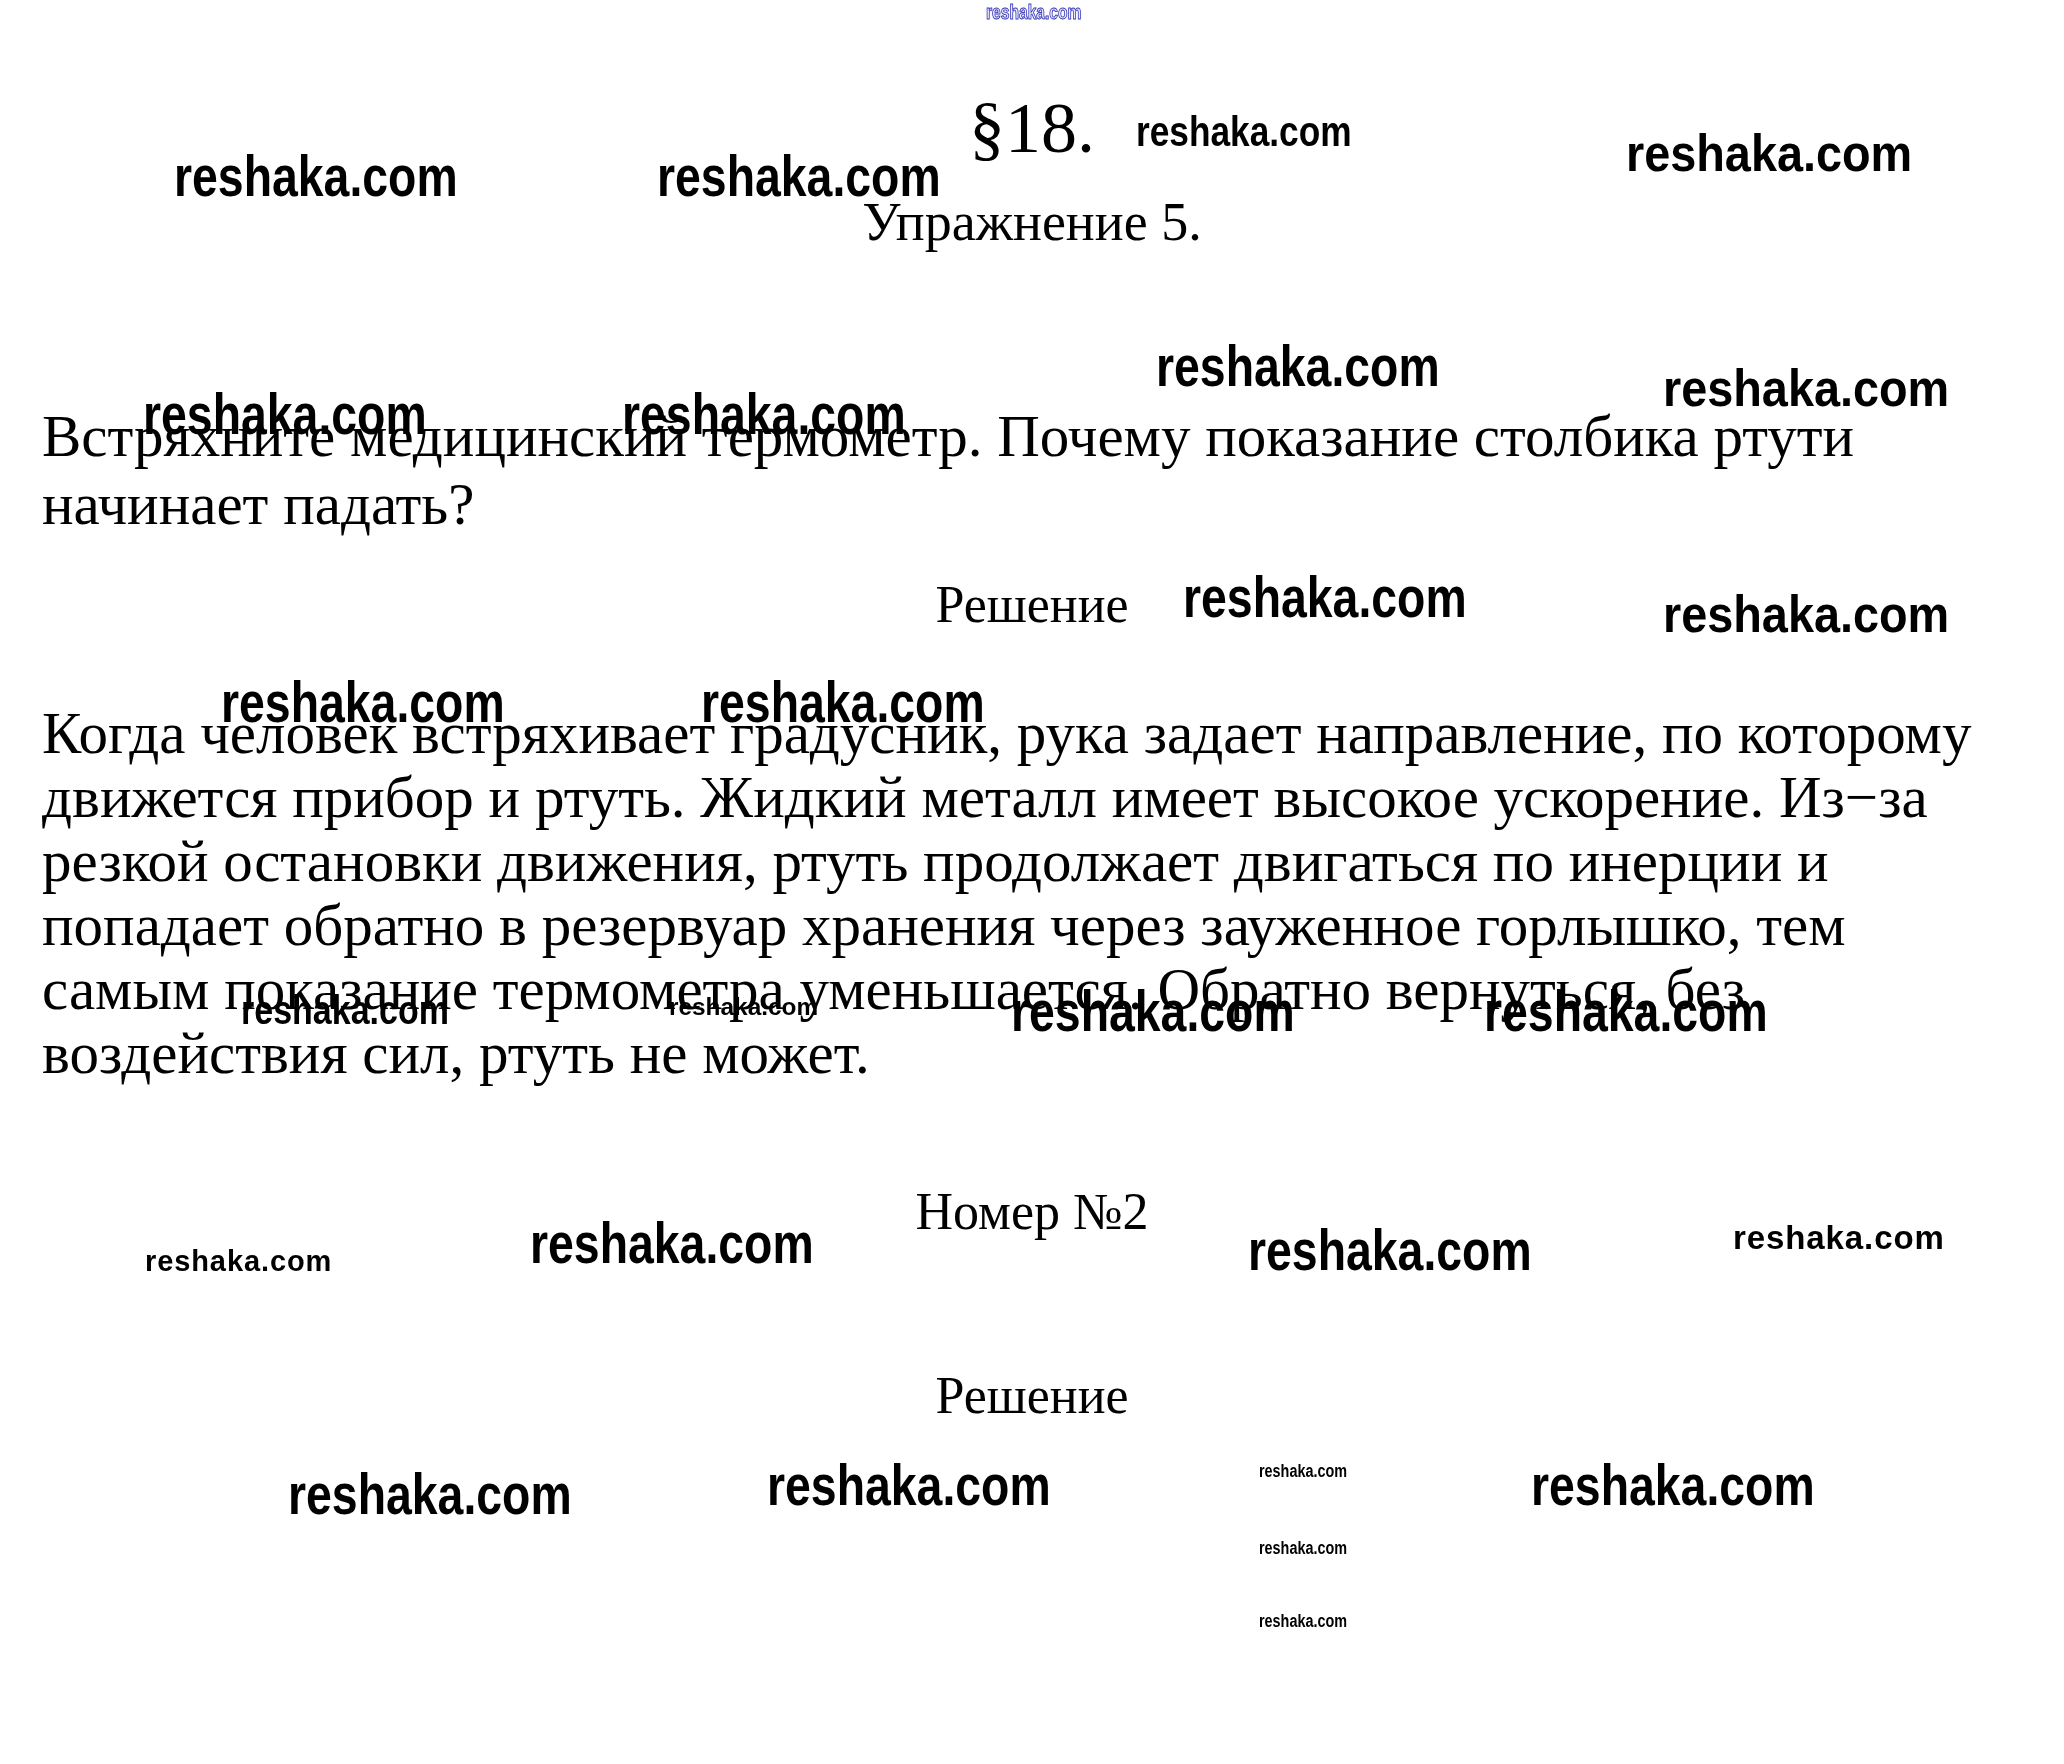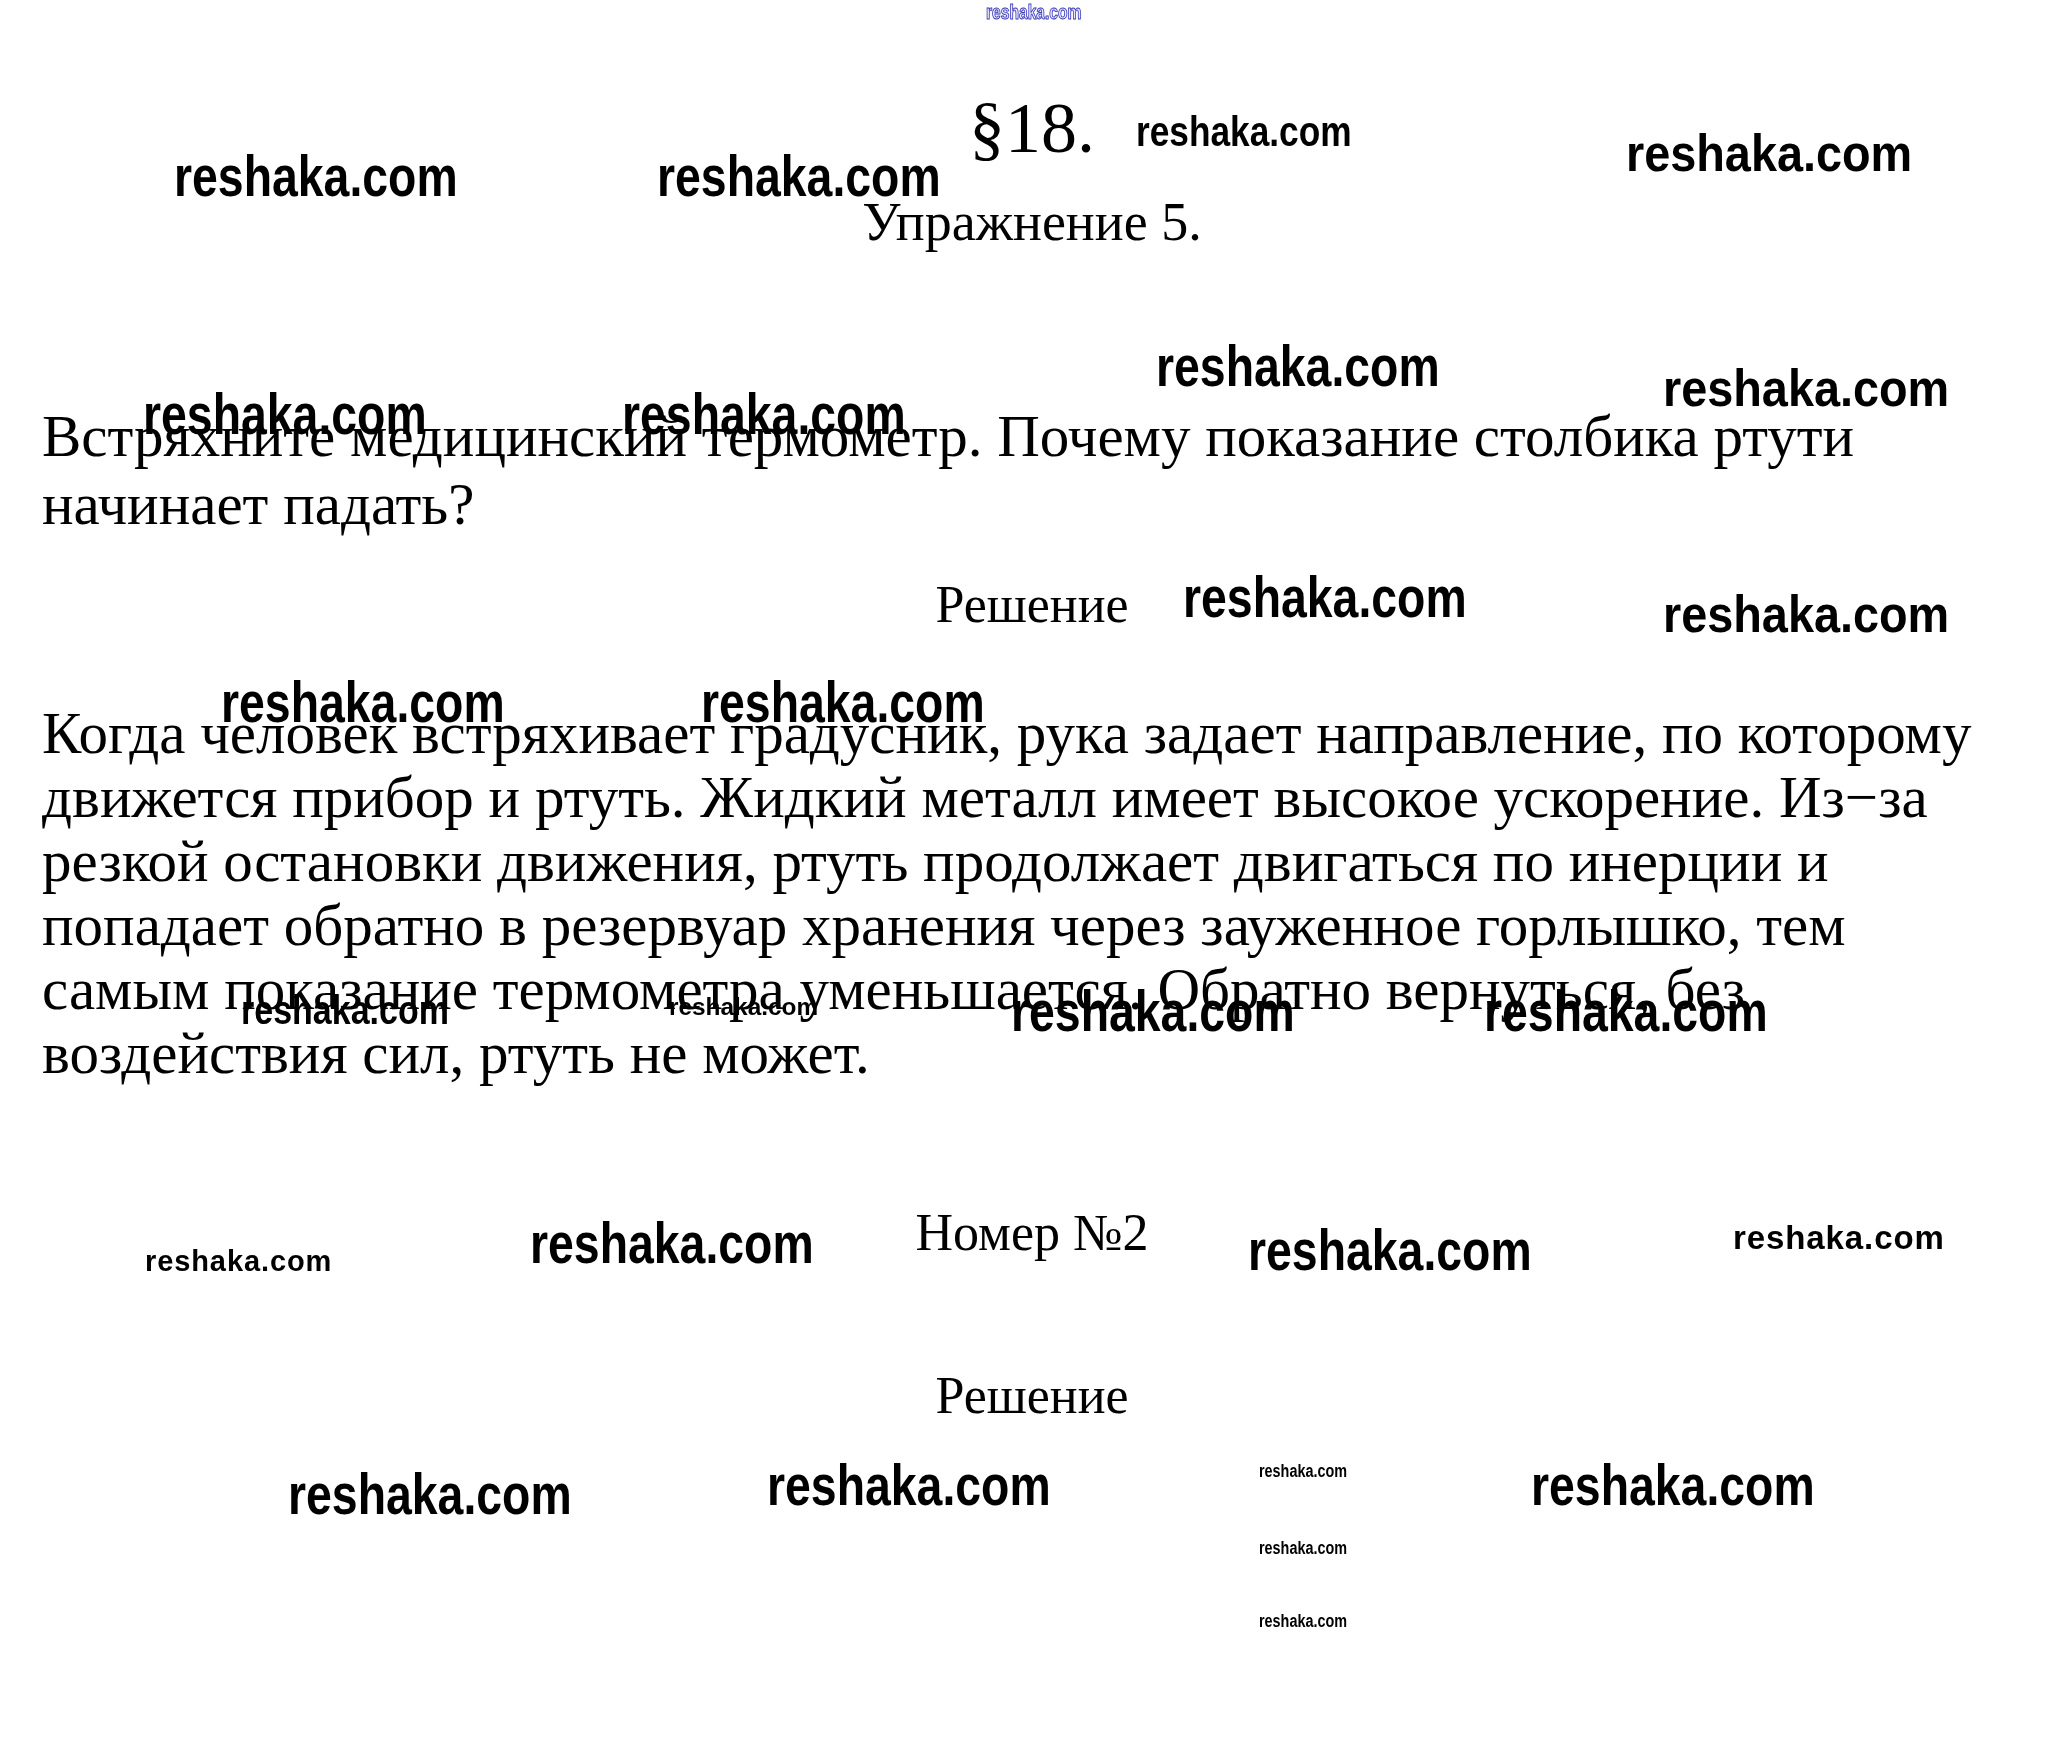--- a/index.html
+++ b/index.html
@@ -52,21 +52,21 @@
   <div class="heading" style="top:92px;font-size:72px;">§18.</div>
   <div class="heading" style="top:195px;font-size:54px;">Упражнение 5.</div>
 
 
   <div class="para" style="top:402px;line-height:68px;">Встряхните медицинский термометр. Почему показание столбика ртути начинает падать?</div>
 
   <div class="heading" style="top:579px;font-size:52px;">Решение</div>
 
   <div class="para para-tight" style="top:701px;">Когда человек встряхивает градусник, рука задает направление, по которому движется прибор и ртуть. Жидкий металл имеет высокое ускорение. Из−за резкой остановки движения, ртуть продолжает двигаться по инерции и попадает обратно в резервуар хранения через зауженное горлышко, тем самым показание термометра уменьшается. Обратно вернуться, без воздействия сил, ртуть не может.</div>
 
-  <div class="heading" style="top:1186px;font-size:52px;margin-top:21px;">Номер №2</div>
+  <div class="heading" style="top:1186px;font-size:52px;">Номер №2</div>
 
 
   <div class="heading" style="top:1370px;font-size:52px;">Решение</div>
 
 
   <span class="wm wm-blue" style="left:986px;top:1.8px;">reshaka.com</span>
 
   <span class="wm" style="left:1136px;top:110px;font-size:43px;transform:scaleX(0.82);">reshaka.com</span>
   <span class="wm wm-r" style="left:1626px;top:127px;">reshaka.com</span>
   <span class="wm wm-xl" style="left:174px;top:147px;">reshaka.com</span>

